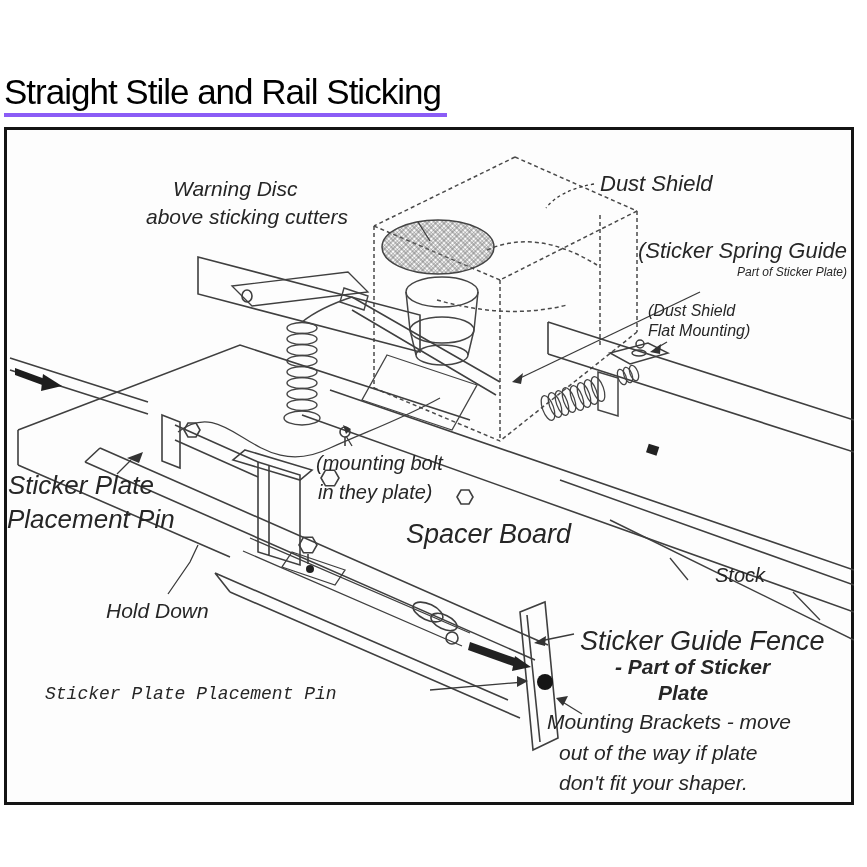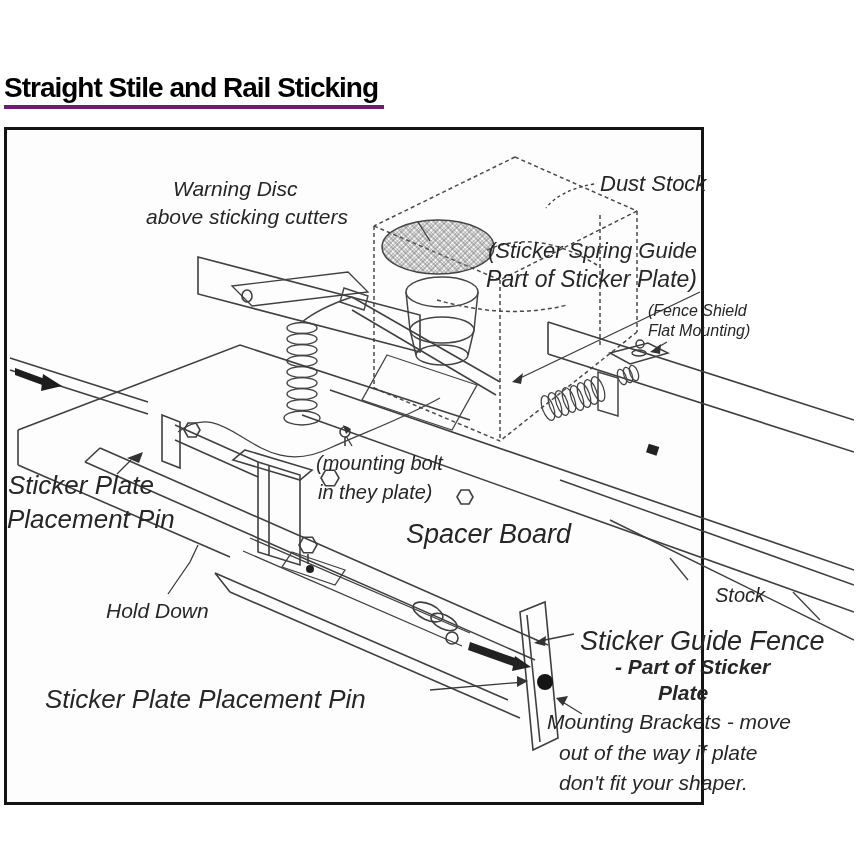--- a/index.html
+++ b/index.html
@@ -1,28 +1,28 @@
 <!DOCTYPE html>
 <html><head>
 <meta charset="utf-8">
 <style>
   html,body{margin:0;padding:0;background:#ffffff;}
   body{width:867px;height:867px;position:relative;overflow:hidden;
        font-family:"Liberation Sans", sans-serif;}
-  .title{position:absolute;left:4px;top:72px;font-size:28px;font-weight:bold;
-         letter-spacing:-1px;color:#000;border-bottom:4px solid #701a75;
+  .title{position:absolute;left:4px;top:72px;font-size:35px;font-weight:normal;
+         letter-spacing:-1px;color:#000;border-bottom:4px solid #8b5cf6;
          padding:0 6px 1px 0;white-space:nowrap;}
-  .figure{position:absolute;left:4px;top:127px;width:700px;height:678px;
+  .figure{position:absolute;left:4px;top:127px;width:850px;height:678px;
           border:3px solid #141414;background:#fdfdfd;box-sizing:border-box;}
   .figure svg{position:absolute;left:0;top:0;}
   .lbl{position:absolute;font-style:italic;color:#262626;white-space:nowrap;
        line-height:1.22;}
-  .s16{font-size:16px;} .s19{font-size:23px;text-align:right;} .s20{font-size:20px;}
+  .s16{font-size:16px;} .s19{font-size:12px;text-align:right;} .s20{font-size:20px;}
   .s21{font-size:21px;} .s22{font-size:22px;} .s23{font-size:27px;}
-  .s26{font-size:26px;} .s28{font-size:26px;}
+  .s26{font-size:26px;} .s28{font-size:18px;font-family:Liberation Mono, monospace;}
   .bold{font-weight:bold;}
   .right{text-align:right;}
 </style>
 </head>
 <body>
 
 <div class="title">Straight Stile and Rail Sticking</div>
 
 <div class="figure">
 
@@ -176,43 +176,43 @@
       <polygon points="339,304 336,295 344,299"></polygon>
       <polygon points="521,551 510,546 510,557"></polygon>
       <polygon points="527,513 539,506 538,516"></polygon>
       <polygon points="549,568 561,566 556,576"></polygon>
     </g>
   </svg>
 
   <div class="lbl s21" style="left:166px;top:46px;">Warning Disc</div>
   <div class="lbl s21" style="left:139px;top:74px;">above sticking cutters</div>
 
-  <div class="lbl s22" style="left:593px;top:41px;">Dust Stock</div>
+  <div class="lbl s22" style="left:593px;top:41px;">Dust Shield</div>
 
   <div class="lbl right" style="right:4px;top:108px;">
     <div class="s22">(Sticker Spring Guide</div>
     <div class="s19">Part of Sticker Plate)</div>
   </div>
 
   <div class="lbl s16" style="left:641px;top:171px;">
-    <div>(Fence Shield</div>
+    <div>(Dust Shield</div>
     <div>Flat Mounting)</div>
   </div>
 
   <div class="lbl s26" style="left:1px;top:340px;">Sticker Plate</div>
   <div class="lbl s26" style="left:0px;top:374px;">Placement Pin</div>
 
   <div class="lbl s20" style="left:309px;top:321px;">(mounting bolt</div>
   <div class="lbl s20" style="left:311px;top:350px;">in they plate)</div>
 
   <div class="lbl s23" style="left:399px;top:388px;">Spacer Board</div>
 
   <div class="lbl s21" style="left:99px;top:468px;">Hold Down</div>
 
-  <div class="lbl s20" style="left:708px;top:453px;">Stock</div>
+  <div class="lbl s20" style="left:708px;top:433px;">Stock</div>
 
   <div class="lbl s23" style="left:573px;top:495px;">Sticker Guide Fence</div>
   <div class="lbl s21 bold" style="left:608px;top:524px;">- Part of Sticker</div>
   <div class="lbl s21 bold" style="left:651px;top:550px;">Plate</div>
 
   <div class="lbl s28" style="left:38px;top:554px;">Sticker Plate Placement Pin</div>
 
   <div class="lbl s21" style="left:540px;top:579px;">Mounting Brackets - move</div>
   <div class="lbl s21" style="left:552px;top:610px;">out of the way if plate</div>
   <div class="lbl s21" style="left:552px;top:640px;">don't fit your shaper.</div>

